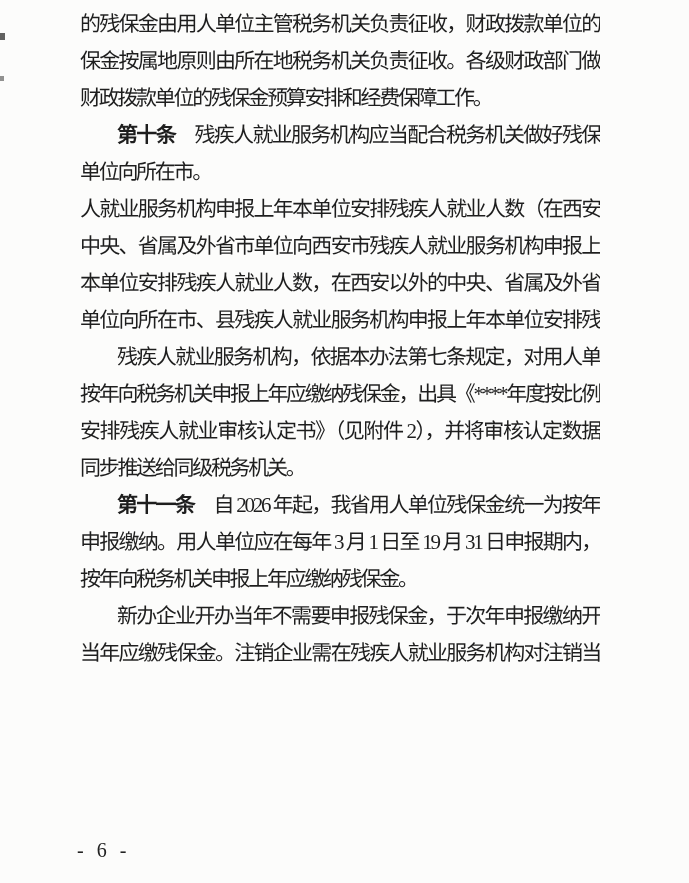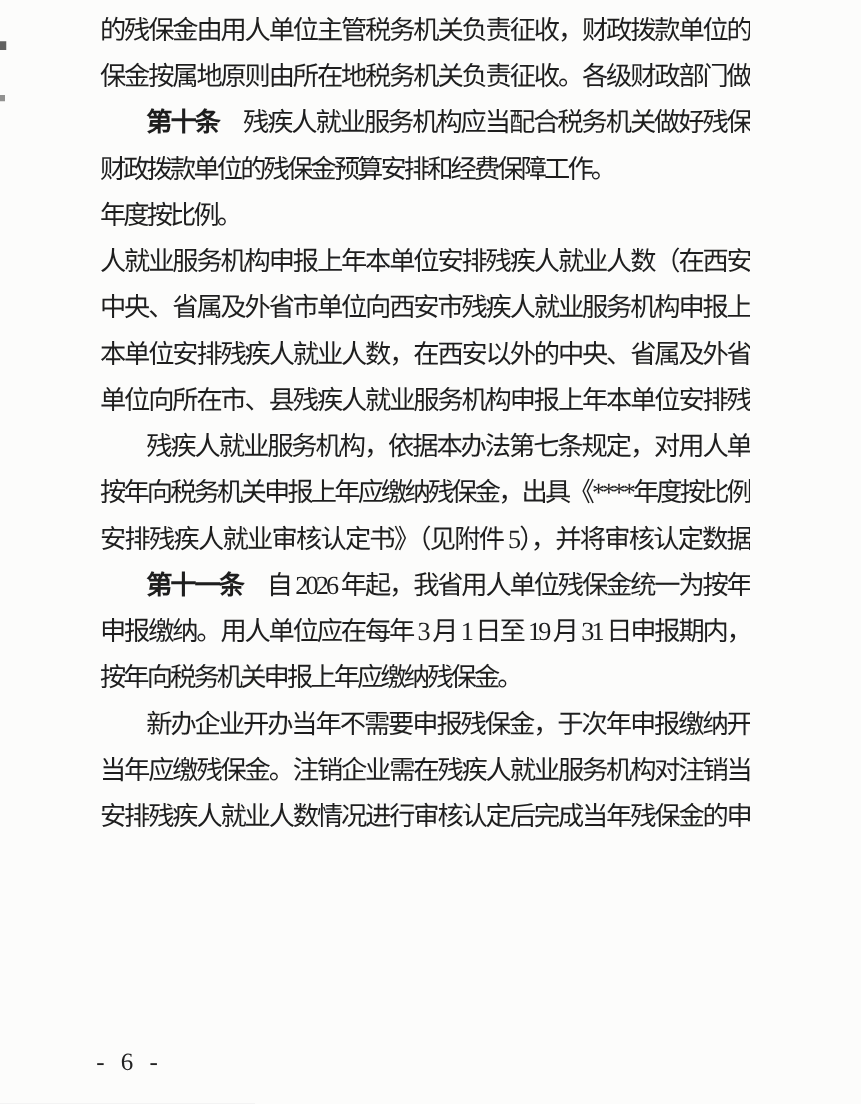--- a/index.html
+++ b/index.html
@@ -71,32 +71,32 @@
 </head>
 <body>
 
 <div class="page">
   <div class="speck-a"></div>
   <div class="speck-b"></div>
 
   <div class="doc-body">
     <div class="line j"><span>的残保金由用人单位主管税务机关负责征收，财政拨款单位的残</span></div>
     <div class="line j"><span>保金按属地原则由所在地税务机关负责征收。各级财政部门做好</span></div>
+    <div class="line"><span>财政拨款单位的残保金预算安排和经费保障工作。</span></div>
     <div class="line j indent"><span class="article-no">第十条</span><span>　残疾人就业服务机构应当配合税务机关做好残保</span></div>
-    <div class="line"><span>财政拨款单位的残保金预算安排和经费保障工作。</span></div>
-    <div class="line"><span>年度按比例。</span></div>
+    <div class="line"><span>单位向所在市。</span></div>
     <div class="line j"><span>人就业服务机构申报上年本单位安排残疾人就业人数（在西安的</span></div>
     <div class="line j"><span>中央、省属及外省市单位向西安市残疾人就业服务机构申报上年</span></div>
     <div class="line j"><span>本单位安排残疾人就业人数，在西安以外的中央、省属及外省市</span></div>
     <div class="line j"><span>单位向所在市、县残疾人就业服务机构申报上年本单位安排残疾</span></div>
     <div class="line j indent"><span>残疾人就业服务机构，依据本办法第七条规定，对用人单位</span></div>
     <div class="line j"><span>按年向税务机关申报上年应缴纳残保金，出具《****年度按比例</span></div>
-    <div class="line j"><span>安排残疾人就业审核认定书》（见附件 5），并将审核认定数据</span></div>
+    <div class="line j"><span>安排残疾人就业审核认定书》（见附件 2），并将审核认定数据</span></div>
+    <div class="line"><span>同步推送给同级税务机关。</span></div>
     <div class="line j indent"><span class="article-no">第十一条</span><span>　自 2026 年起，我省用人单位残保金统一为按年</span></div>
     <div class="line j"><span>申报缴纳。用人单位应在每年 3 月 1 日至 19 月 31 日申报期内，</span></div>
     <div class="line"><span>按年向税务机关申报上年应缴纳残保金。</span></div>
     <div class="line j indent"><span>新办企业开办当年不需要申报残保金，于次年申报缴纳开办</span></div>
     <div class="line j"><span>当年应缴残保金。注销企业需在残疾人就业服务机构对注销当年</span></div>
-    <div class="line j"><span>安排残疾人就业人数情况进行审核认定后完成当年残保金的申</span></div>
   </div>
 
   <div class="page-number">- 6 -</div>
 </div>
 
 </body></html>

